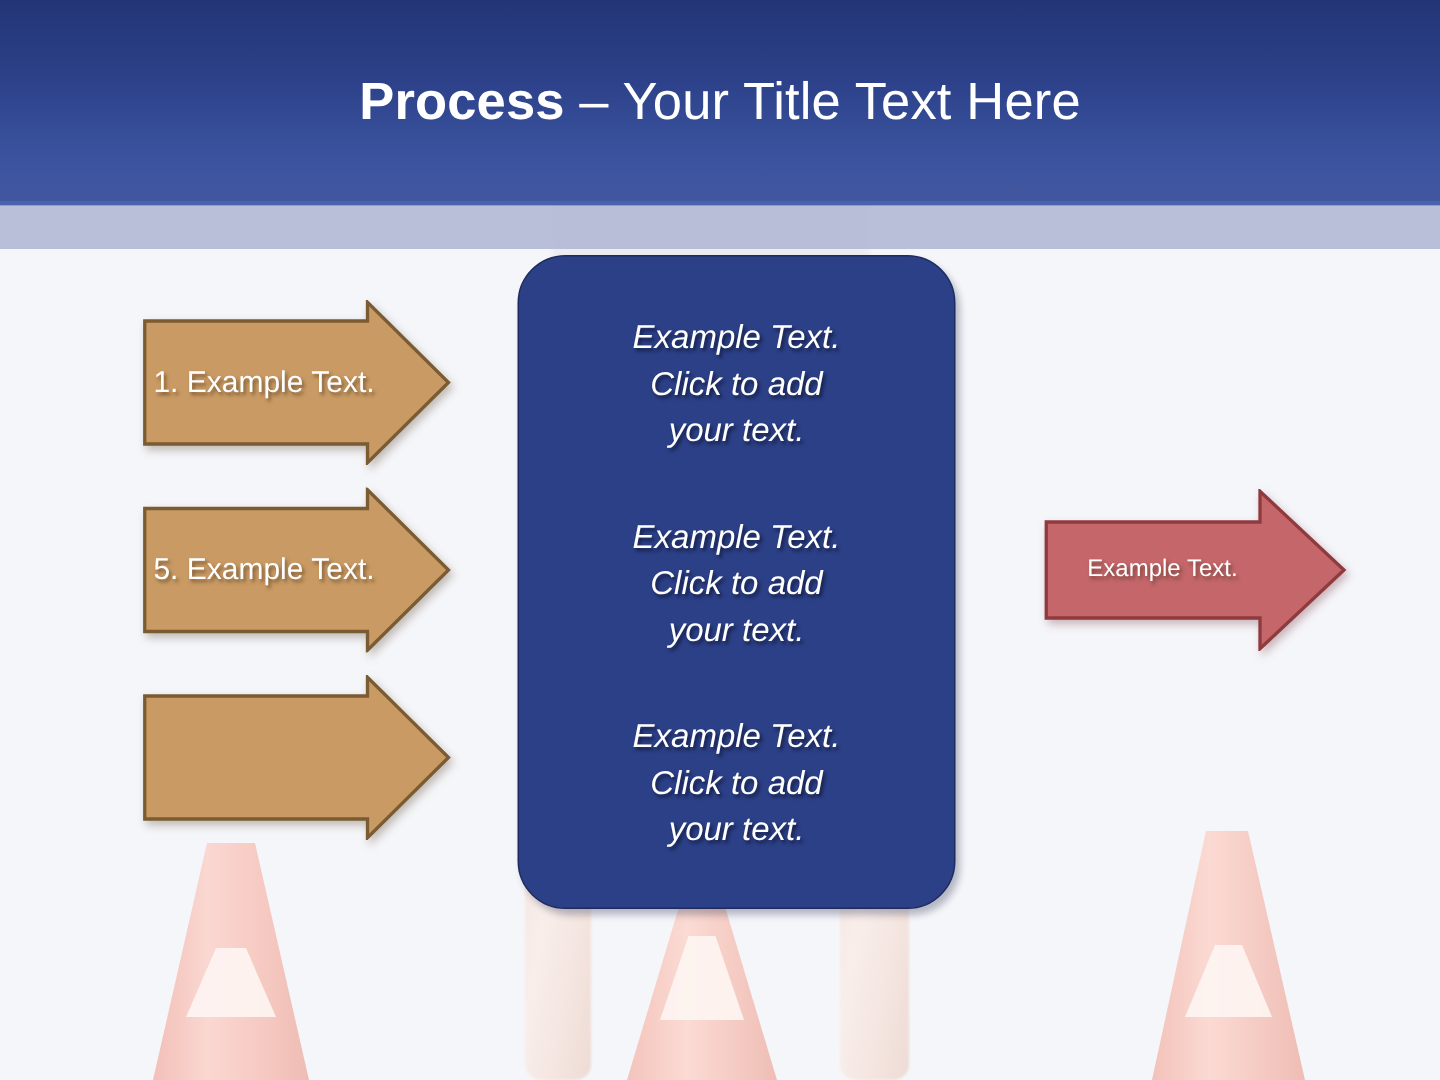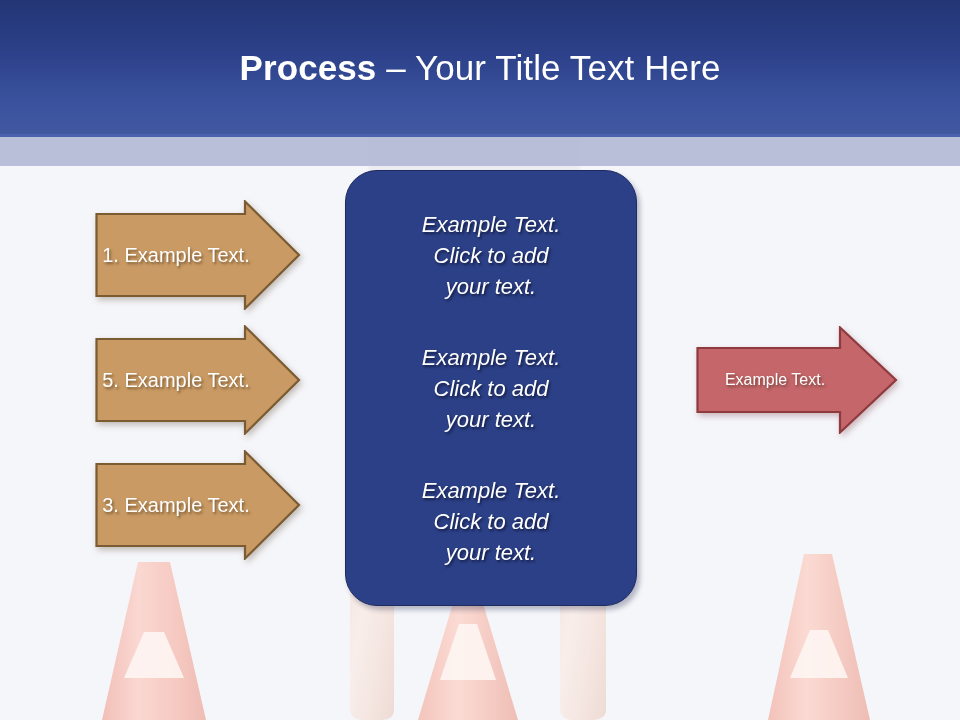--- a/index.html
+++ b/index.html
@@ -218,21 +218,20 @@
     <svg width="206" height="110" viewBox="0 0 206 110">
       <polygon points="1.5,14 150,14 150,1.5 204,55 150,108.5 150,96 1.5,96" fill="#c99a63" stroke="#7a5b32" stroke-width="2.2" stroke-linejoin="miter"></polygon>
     </svg>
     <div class="arrow-label">5. Example Text.</div>
   </div>
 
   <div class="arrow arrow-tan" style="left:95px; top:450px; width:206px; height:110px;">
     <svg width="206" height="110" viewBox="0 0 206 110">
       <polygon points="1.5,14 150,14 150,1.5 204,55 150,108.5 150,96 1.5,96" fill="#c99a63" stroke="#7a5b32" stroke-width="2.2" stroke-linejoin="miter"></polygon>
     </svg>
-    <div class="arrow-label">3. Example Text.</div>
   </div>
 
   <div class="center-box">
     <div class="center-text">
       <span>Example Text.</span><br>
       <span>Click  to add</span><br>
       <span>your text.</span>
     </div>
     <div class="center-text">
       <span>Example Text.</span><br>

